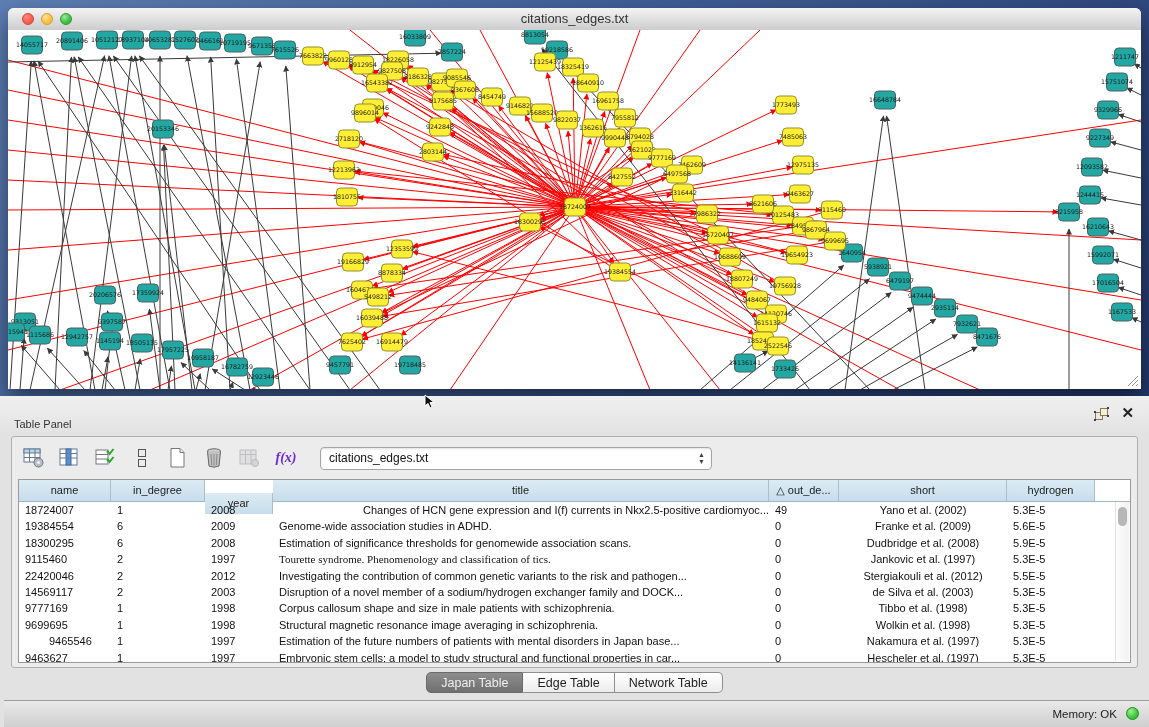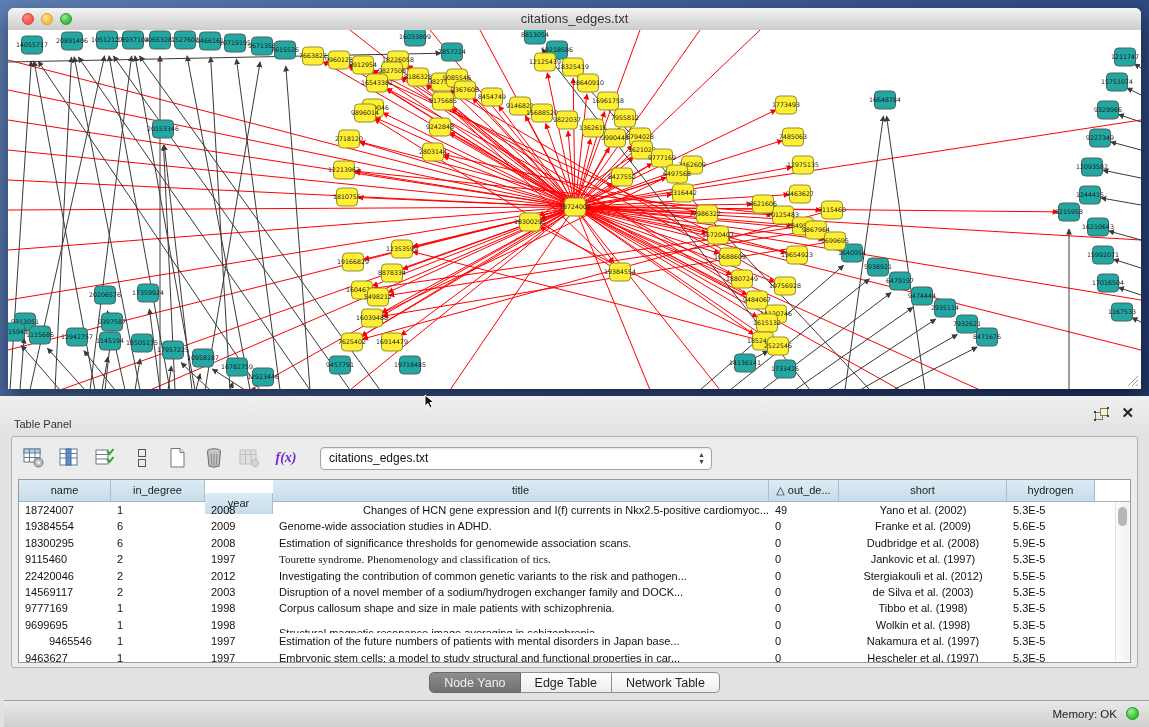--- a/index.html
+++ b/index.html
@@ -675,21 +675,21 @@
               <div class="td" style="width: 68px;">1998</div>
               <div class="td" style="width: 496px;">Corpus callosum shape and size in male patients with schizophrenia.</div>
               <div class="td" style="width: 70px;">0</div>
               <div class="td center" style="width: 168px;">Tibbo et al. (1998)</div>
               <div class="td" style="width: 88px;">5.3E-5</div>
             </div>
             <div class="tr">
               <div class="td" style="width: 92px;">9699695</div>
               <div class="td" style="width: 94px;">1</div>
               <div class="td" style="width: 68px;">1998</div>
-              <div class="td" style="width: 496px; margin-top: 8px;">Structural magnetic resonance image averaging in schizophrenia.</div>
+              <div class="td" style="width: 496px;">Structural magnetic resonance image averaging in schizophrenia.</div>
               <div class="td" style="width: 70px;">0</div>
               <div class="td center" style="width: 168px;">Wolkin et al. (1998)</div>
               <div class="td" style="width: 88px;">5.3E-5</div>
             </div>
             <div class="tr">
               <div class="td" style="width: 92px; padding-left: 30px;">9465546</div>
               <div class="td" style="width: 94px;">1</div>
               <div class="td" style="width: 68px;">1997</div>
               <div class="td" style="width: 496px;">Estimation of the future numbers of patients with mental disorders in Japan base...</div>
               <div class="td" style="width: 70px;">0</div>
@@ -706,21 +706,21 @@
               <div class="td" style="width: 88px;">5.3E-5</div>
             </div>
           </div>
         <div class="vscroll">
           <div class="vthumb"></div>
         </div>
       </div>
     </div>
 
     <div class="tabs">
-      <span class="seg first selected">Node Yano</span>
+      <span class="seg first selected">Japan Table</span>
       <span class="seg">Edge Table</span>
       <span class="seg last">Network Table</span>
     </div>
   </div>
 
   <div class="statusbar">
     <span class="mem">Memory: OK</span>
     <span class="memdot"></span>
   </div>
 

